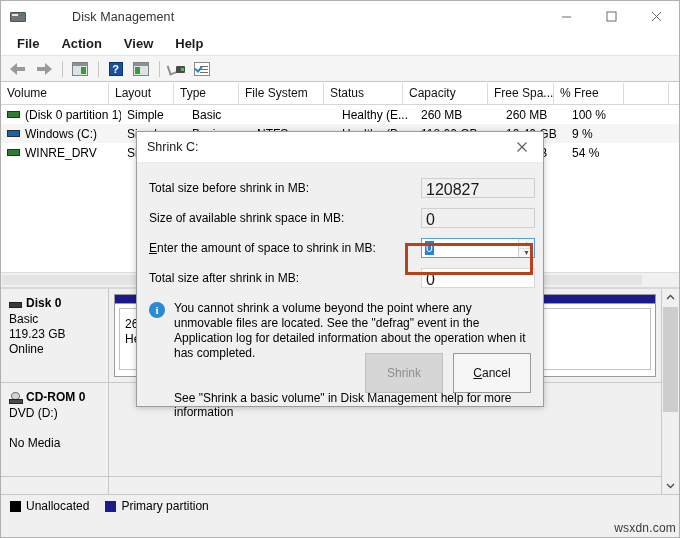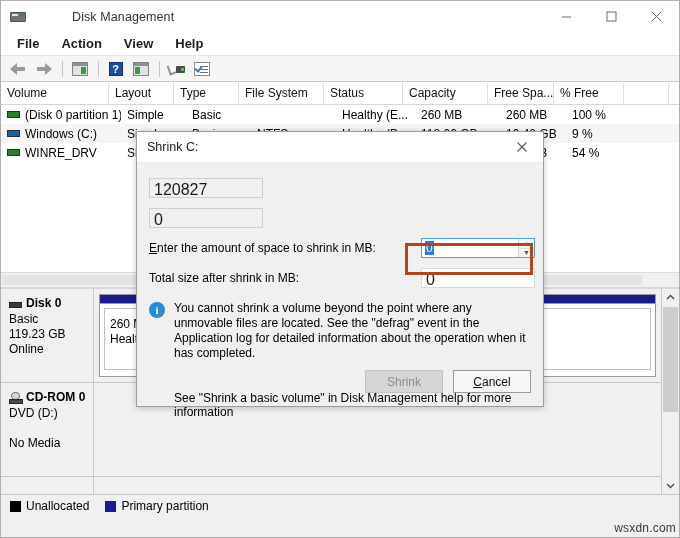--- a/index.html
+++ b/index.html
@@ -314,21 +314,21 @@
     flex: 1 1 auto;
     position: relative;
   }
   .disk-row {
     display: flex;
     height: 94px;
     border-bottom: 1px solid #c8c8c8;
     box-sizing: border-box;
   }
   .disk-info {
-    width: 93px;
+    width: 108px;
     flex: 0 0 auto;
     border-right: 1px solid #c8c8c8;
     background: #f0f0f0;
     padding: 7px 0 0 8px;
     box-sizing: border-box;
     font-size: 12px;
     line-height: 15px;
   }
   .disk-info .dname {
     font-weight: bold;
@@ -588,21 +588,21 @@
     margin-top: 30px;
     margin-left: 25px;
   }
   .dlg-buttons {
     position: absolute;
     right: 12px; bottom: 14px;
     display: flex;
     gap: 10px;
   }
   .dlg-btn {
-    width: 78px; height: 23px;
+    width: 78px; height: 40px;
     font-size: 12px;
     display: flex;
     align-items: center;
     justify-content: center;
     box-sizing: border-box;
   }
   .dlg-btn.disabled {
     background: #d6d6d6;
     border: 1px solid #c2c2c2;
     color: #8e8e8e;
@@ -849,24 +849,26 @@
       <svg width="12" height="12" viewBox="0 0 12 12">
           <line x1="1.5" y1="1.5" x2="10.5" y2="10.5" stroke="currentColor" stroke-width="1.1"></line>
           <line x1="10.5" y1="1.5" x2="1.5" y2="10.5" stroke="currentColor" stroke-width="1.1"></line>
         </svg>
     </div>
   </div>
 
   <div class="dlg-body">
 
     <div class="field-row">
+      <div class="field-label">Total size before shrink in MB:</div>
       <div class="ro-box">120827</div>
     </div>
 
     <div class="field-row">
+      <div class="field-label">Size of available shrink space in MB:</div>
       <div class="ro-box">0</div>
     </div>
 
     <div class="field-row">
       <div class="field-label"><u>E</u><span>nter the amount of space to shrink in MB:</span></div>
       <div class="spin-wrap">
         <div class="spin-val"><span class="sel">0</span></div>
         <div class="spin-btns">
           <div class="spin-btn top">▲</div>
           <div class="spin-btn">▼</div>

